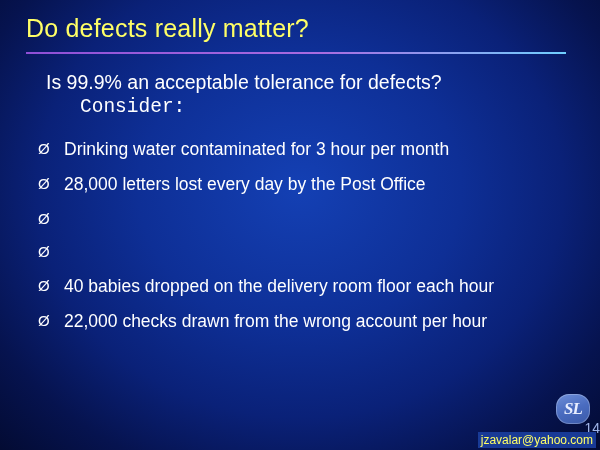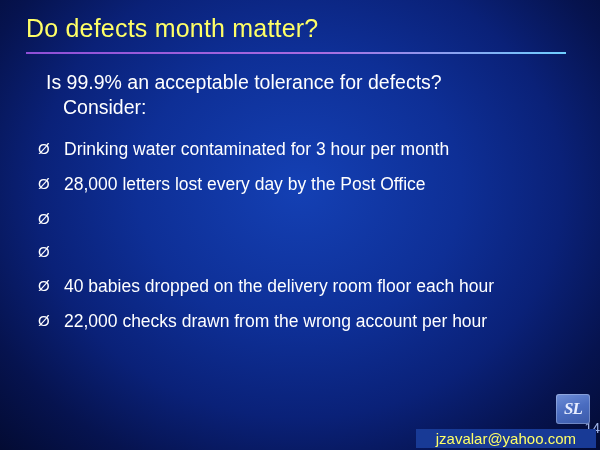--- a/index.html
+++ b/index.html
@@ -41,21 +41,22 @@
     position: absolute;
     left: 46px;
     top: 70px;
     width: 520px;
     font-size: 19.5px;
     color: #ffffff;
     line-height: 1.28;
   }
   .lead .l2 {
     display: block;
-    margin-left: 17px;
+    margin-left: 34px;
+    font-family: Liberation Mono, monospace;
   }
   .bullets {
     position: absolute;
     left: 38px;
     top: 138px;
     width: 540px;
   }
   .bullet {
     display: flex;
     align-items: flex-start;
@@ -82,50 +83,50 @@
     bottom: 14px;
     text-align: right;
     color: #9fb4e8;
     font-size: 14px;
   }
   .email {
     position: absolute;
     right: 4px;
     bottom: 2px;
     color: #ffff66;
-    font-size: 15px;
+    font-size: 12px;
     background: #183a96;
-    padding: 1px 20px;
+    padding: 1px 3px;
   }
   .logo {
     position: absolute;
     right: 10px;
     bottom: 26px;
     width: 34px;
     height: 30px;
     background: linear-gradient(160deg, #6f8fd8 0%, #4a6cc0 50%, #3a59a8 100%);
-    border-radius: 3px;
+    border-radius: 13px;
     box-shadow: 0 0 0 1px rgba(255,255,255,0.25) inset;
     color: #e8eeff;
     font-family: "Liberation Serif", serif;
     font-style: italic;
     font-weight: bold;
     font-size: 17px;
     display: flex;
     align-items: center;
     justify-content: center;
     letter-spacing: -1px;
   }
 </style>
 </head>
 <body>
 
 <div class="slide">
 
-  <div class="title">Do defects month matter?</div>
+  <div class="title">Do defects really matter?</div>
   <div class="title-rule"></div>
 
   <div class="lead">
     <span>Is 99.9% an acceptable tolerance for defects?</span>
     <span class="l2">Consider:</span>
   </div>
 
   <div class="bullets">
     <div class="bullet">
       <span class="marker">Ø</span>

